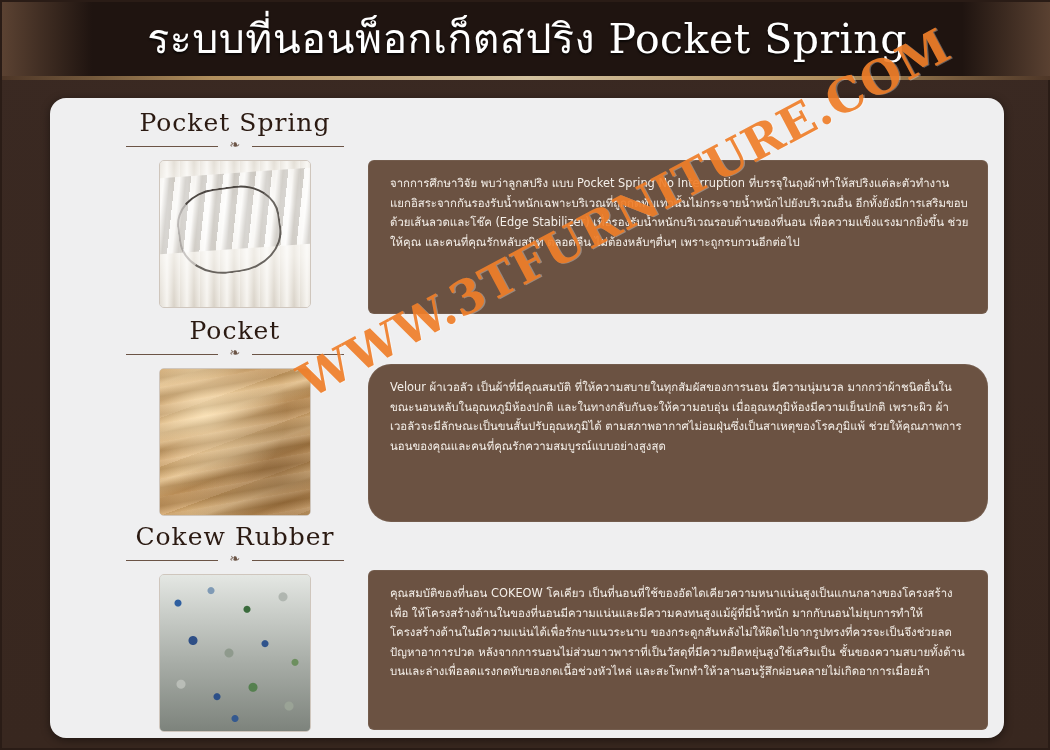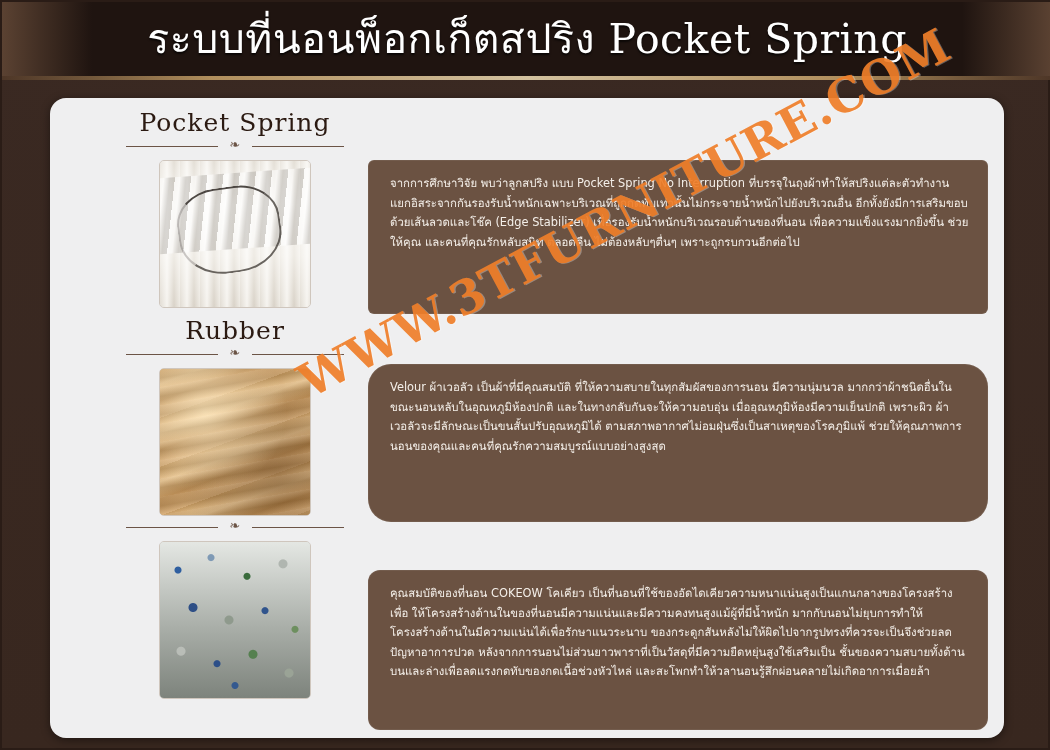--- a/index.html
+++ b/index.html
@@ -201,21 +201,21 @@
     left: 306px;
     width: 620px;
     background: #6b5242;
     border-radius: 6px;
     color: #ffffff;
     padding: 14px 18px 12px 22px;
     box-shadow: inset 0 0 0 1px rgba(255,255,255,.06);
   }
   .p1 { top: 52px; height: 154px; }
   .p2 { top: 48px; height: 158px; border-radius: 23px; }
-  .p3 { top: 48px; height: 160px; border-radius: 12px; }
+  .p3 { top: 48px; height: 160px; }
   .panel p {
     margin: 0;
     font-size: 11.4px;
     line-height: 1.72;
     color: #f4efe9;
     text-align: left;
     word-break: break-word;
   }
 
   
@@ -269,37 +269,38 @@
           <div class="img-pocket"></div>
         </div>
       </div>
       <div class="panel p1">
         <p>จากการศึกษาวิจัย พบว่าลูกสปริง แบบ  Pocket Spring No Interruption ที่บรรจุในถุงผ้าทำให้สปริงแต่ละตัวทำงานแยกอิสระจากกันรองรับน้ำหนักเฉพาะบริเวณที่ถูกกดทับเท่านั้นไม่กระจายน้ำหนักไปยังบริเวณอื่น อีกทั้งยังมีการเสริมขอบด้วยเส้นลวดและโช๊ค (Edge Stabilizer) เพื่อรองรับน้ำหนักบริเวณรอบด้านของที่นอน เพื่อความแข็งแรงมากยิ่งขึ้น ช่วยให้คุณ และคนที่คุณรักหลับสนิท ตลอดคืน ไม่ต้องหลับๆตื่นๆ เพราะถูกรบกวนอีกต่อไป</p>
       </div>
     </div>
 
     <div class="section sec2">
       <div class="sec-left">
-        <div class="sec-title">Rubber</div>
+        <div class="sec-title">Pocket</div>
         <div class="sec-title-rule">
           <span class="ln l"></span>
           <span class="orn">❧</span>
           <span class="ln r"></span>
         </div>
         <div class="thumb">
           <div class="img-velour"></div>
         </div>
       </div>
       <div class="panel p2">
         <p>Velour ผ้าเวอลัว เป็นผ้าที่มีคุณสมบัติ ที่ให้ความสบายในทุกสัมผัสของการนอน มีความนุ่มนวล มากกว่าผ้าชนิดอื่นในขณะนอนหลับในอุณหภูมิห้องปกติ และในทางกลับกันจะให้ความอบอุ่น เมื่ออุณหภูมิห้องมีความเย็นปกติ เพราะผิว ผ้าเวอลัวจะมีลักษณะเป็นขนสั้นปรับอุณหภูมิได้ ตามสภาพอากาศไม่อมฝุ่นซึ่งเป็นสาเหตุของโรคภูมิแพ้ ช่วยให้คุณภาพการนอนของคุณและคนที่คุณรักความสมบูรณ์แบบอย่างสูงสุด</p>
       </div>
     </div>
 
     <div class="section sec3">
       <div class="sec-left">
+        <div class="sec-title">Cokew Rubber</div>
         <div class="sec-title-rule">
           <span class="ln l"></span>
           <span class="orn">❧</span>
           <span class="ln r"></span>
         </div>
         <div class="thumb tall">
           <div class="img-cokew"></div>
         </div>
       </div>
       <div class="panel p3">

